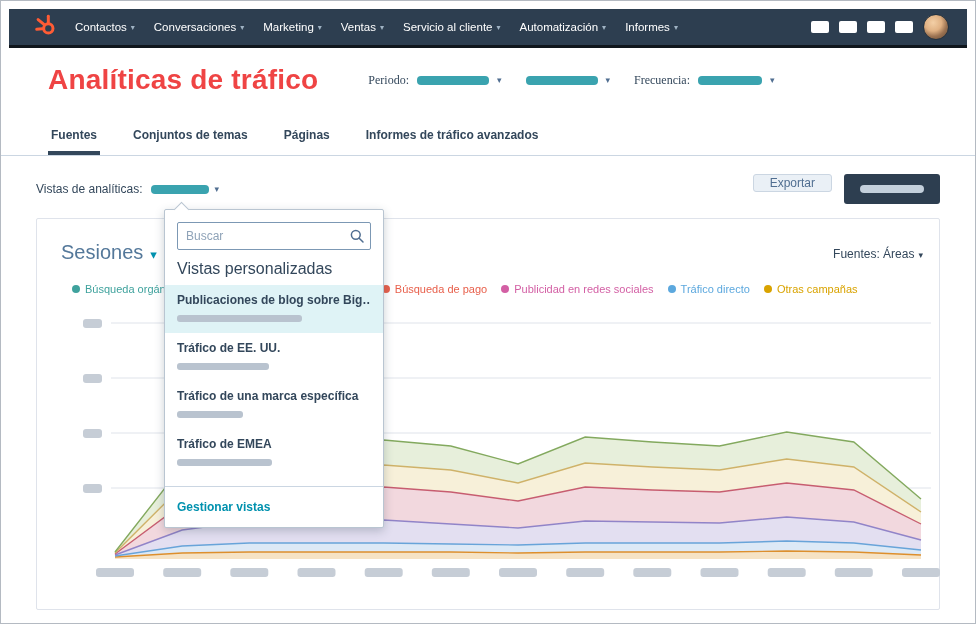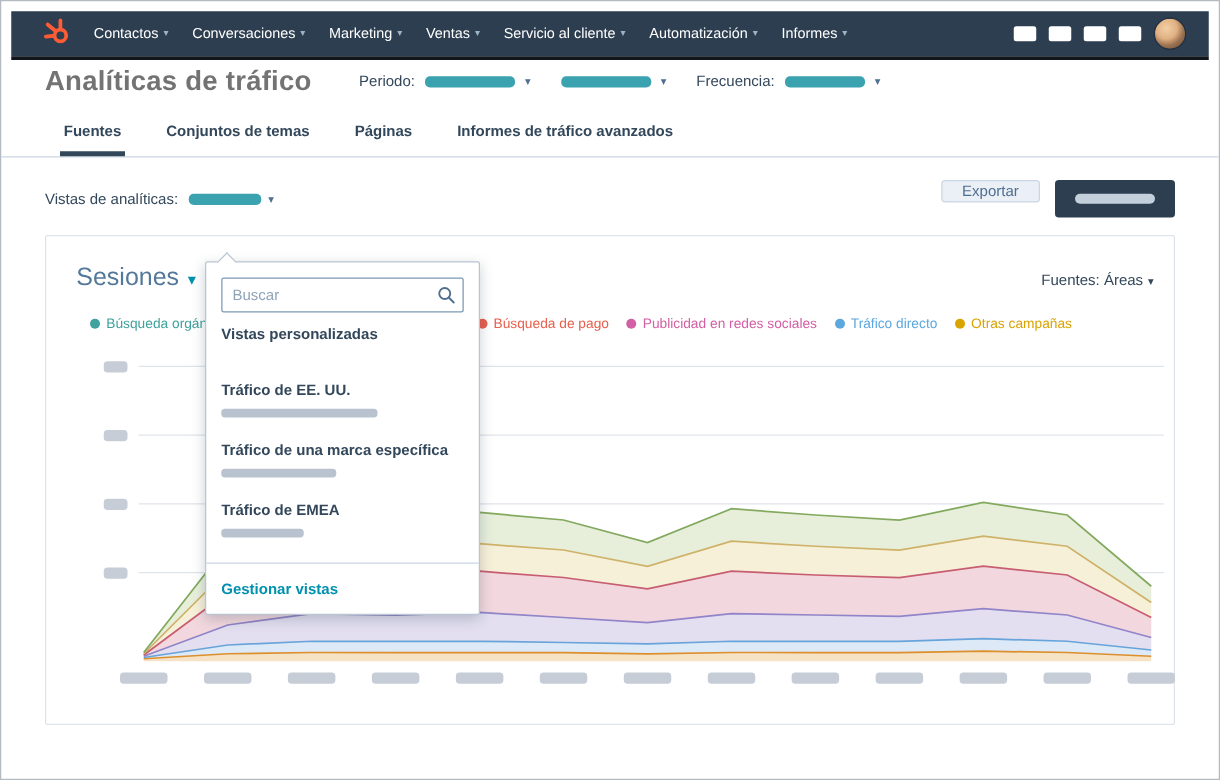--- a/index.html
+++ b/index.html
@@ -18,22 +18,22 @@
   .topbar-right { margin-left:auto; display:flex; align-items:center; gap:10px; margin-right:18px; }
   .nav-box { width:18px; height:12px; background:#ffffff; border-radius:2px; display:inline-block; }
   .avatar { width:26px; height:26px; border-radius:50%;
             background: radial-gradient(circle at 38% 32%, #f3cfa6 0%, #e0b183 38%, #9c7352 62%, #5d4634 100%);
             border:1px solid #22313f; }
 
   
   .back-link { margin:18px 0 0 36px; font-size:11px; font-weight:700; color:#0091ae; cursor:pointer; }
   .back-chev { font-size:13px; margin-right:3px; }
   .header-row { display:flex; align-items:center; margin:4px 0 0 35px; }
-  .page-title { margin:0; font-size:22px; font-weight:700; color:#737373; letter-spacing:.2px; }
-  .filters { display:flex; align-items:center; gap:8px; margin-left:38px; font-size:12px; color:#33475b; }
+  .page-title { margin:12px; font-size:28px; font-weight:700; color:#ef4444; letter-spacing:.2px; }
+  .filters { display:flex; align-items:center; gap:8px; margin-left:38px; font-size:12px; color:#33475b;font-family:Liberation Serif, serif; }
   .filters .spacer { width:8px; }
   .pill { height:9px; border-radius:4px; background:#3aa3af; display:inline-block; cursor:pointer; }
   .pill.w72 { width:72px; } .pill.w64 { width:64px; } .pill.w58 { width:58px; }
   .caret { color:#506e91; font-size:9px; cursor:pointer; }
 
   
   .tabs-wrap { border-bottom:1px solid #cbd6e2; margin-top:20px; }
   .tabs { display:flex; gap:36px; margin-left:50px; font-size:12px; font-weight:700; color:#33475b; }
   .tab { position:relative; padding-bottom:13px; cursor:pointer; white-space:nowrap; }
   .tab.active::after { content:""; position:absolute; left:-3px; right:-3px; bottom:0; height:4px; background:#33475b; }
@@ -63,21 +63,21 @@
   
   .dropdown { position:absolute; left:163px; top:208px; width:220px; background:#fff;
               border:1px solid #b9c5d1; border-radius:2px; box-shadow:0 3px 10px rgba(45,62,80,.25); z-index:40; }
   .dropdown::before { content:""; position:absolute; top:-6px; left:11px; width:10px; height:10px; background:#fff;
                       border-left:1px solid #b9c5d1; border-top:1px solid #b9c5d1; transform:rotate(45deg); }
   .search-wrap { margin:12px 12px 10px 12px; position:relative; }
   .search-wrap input { width:100%; height:28px; border:1px solid #7c98b4; border-radius:2px; padding:0 28px 0 8px;
                        font-size:12px; color:#33475b; font-family:"Liberation Sans", sans-serif; outline:none; }
   .search-wrap input::placeholder { color:#8fa3b8; }
   .search-icon { position:absolute; right:6px; top:6px; }
-  .section-label { margin:6px 12px 23px 12px; font-size:12px; font-weight:700; color:#33475b; }
+  .section-label { margin:6px 12px 7px 12px; font-size:16px; font-weight:400; color:#33475b; }
   .view-item { padding:8px 12px 11px 12px; cursor:pointer; }
   .view-item.selected { background:#dff3f6; }
   .view-title { font-size:12px; font-weight:600; color:#33475b; white-space:nowrap; overflow:hidden; margin-bottom:8px; }
   .view-bar { height:7px; border-radius:3px; background:#b9c3cf; }
   .view-list .view-item:nth-child(1) .view-bar { width:125px; }
   .view-list .view-item:nth-child(2) .view-bar { width:92px; }
   .view-list .view-item:nth-child(3) .view-bar { width:66px; }
   .view-list .view-item:nth-child(4) .view-bar { width:95px; }
   .dropdown-footer { border-top:1px solid #cbd6e2; margin-top:9px; padding:13px 12px; font-size:12px;
                      font-weight:700; color:#0091ae; cursor:pointer; }
@@ -226,20 +226,24 @@
       <input type="text" placeholder="Buscar" style="">
       <span class="search-icon">
         <svg width="16" height="16" viewBox="0 0 16 16">
           <circle cx="6.8" cy="6.8" r="4.4" fill="none" stroke="#506e91" stroke-width="1.5"></circle>
           <line x1="10.2" y1="10.2" x2="14" y2="14" stroke="#506e91" stroke-width="1.5" stroke-linecap="round"></line>
         </svg>
       </span>
     </div>
     <div class="section-label">Vistas personalizadas</div>
     <div class="view-list">
+      <div class="view-item selected">
+        <div class="view-title">Publicaciones de blog sobre Big…</div>
+        <div class="view-bar"></div>
+      </div>
       <div class="view-item">
         <div class="view-title">Tráfico de EE. UU.</div>
         <div class="view-bar"></div>
       </div>
       <div class="view-item">
         <div class="view-title">Tráfico de una marca específica</div>
         <div class="view-bar"></div>
       </div>
       <div class="view-item">
         <div class="view-title">Tráfico de EMEA</div>

